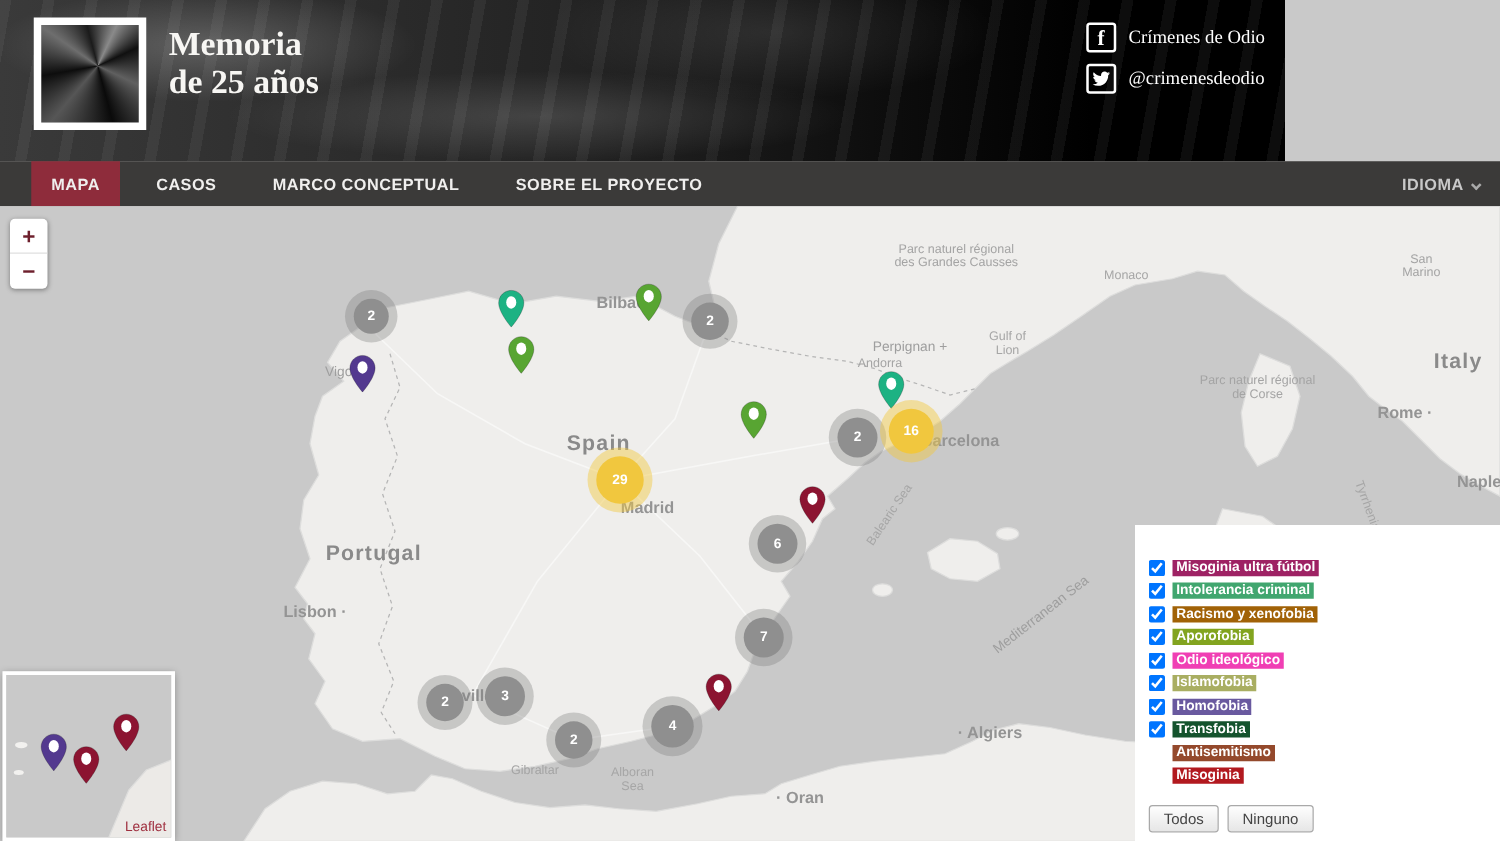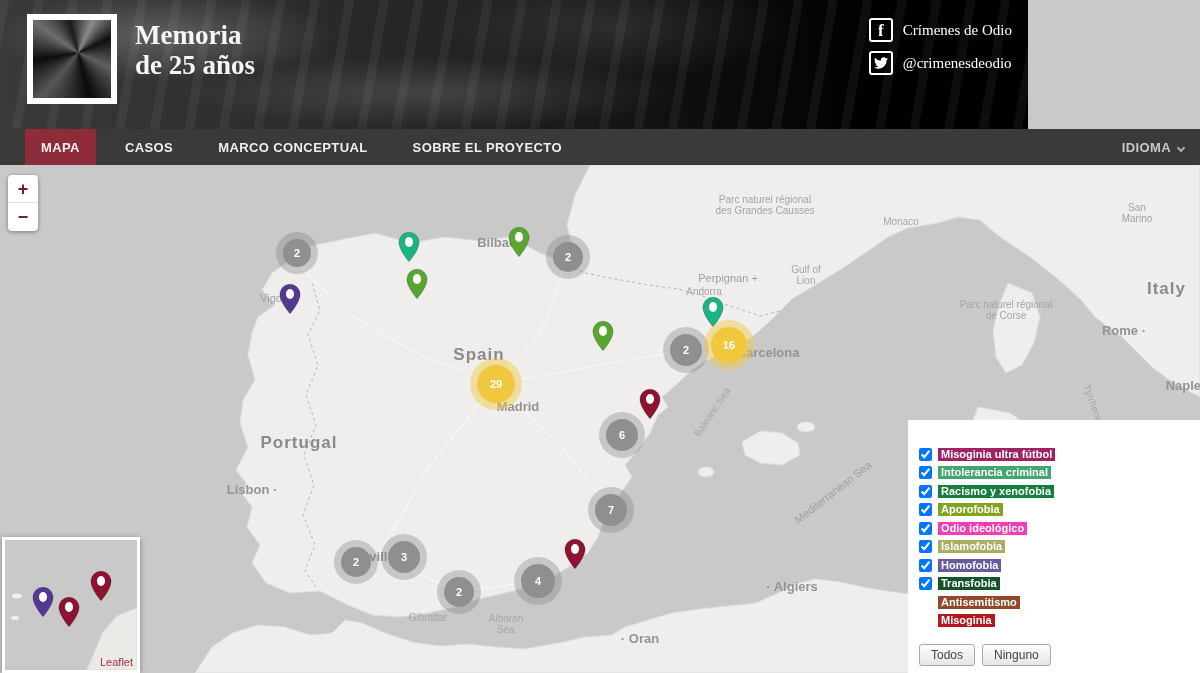--- a/index.html
+++ b/index.html
@@ -239,21 +239,21 @@
           <div class="legend-row">
             <input type="checkbox" checked="" style="">
             <span class="chip" style="background: rgb(158, 34, 100);">Misoginia ultra fútbol</span>
           </div>
           <div class="legend-row">
             <input type="checkbox" checked="" style="">
             <span class="chip" style="background: rgb(65, 166, 111);">Intolerancia criminal</span>
           </div>
           <div class="legend-row">
             <input type="checkbox" checked="" style="">
-            <span class="chip" style="background: #15803d;">Racismo y xenofobia</span>
+            <span class="chip" style="background: #a16207;">Racismo y xenofobia</span>
           </div>
           <div class="legend-row">
             <input type="checkbox" checked="" style="">
             <span class="chip" style="background: rgb(130, 164, 31);">Aporofobia</span>
           </div>
           <div class="legend-row">
             <input type="checkbox" checked="" style="">
             <span class="chip" style="background: rgb(240, 63, 180);">Odio ideológico</span>
           </div>
           <div class="legend-row">

